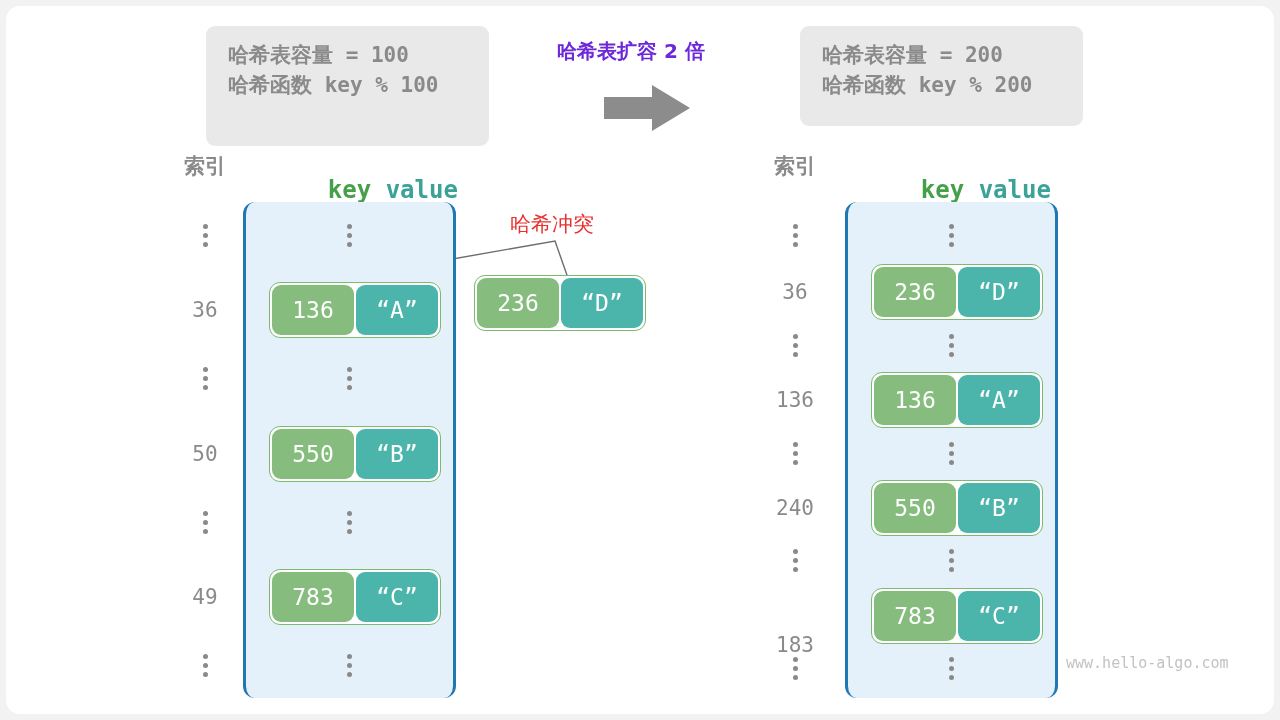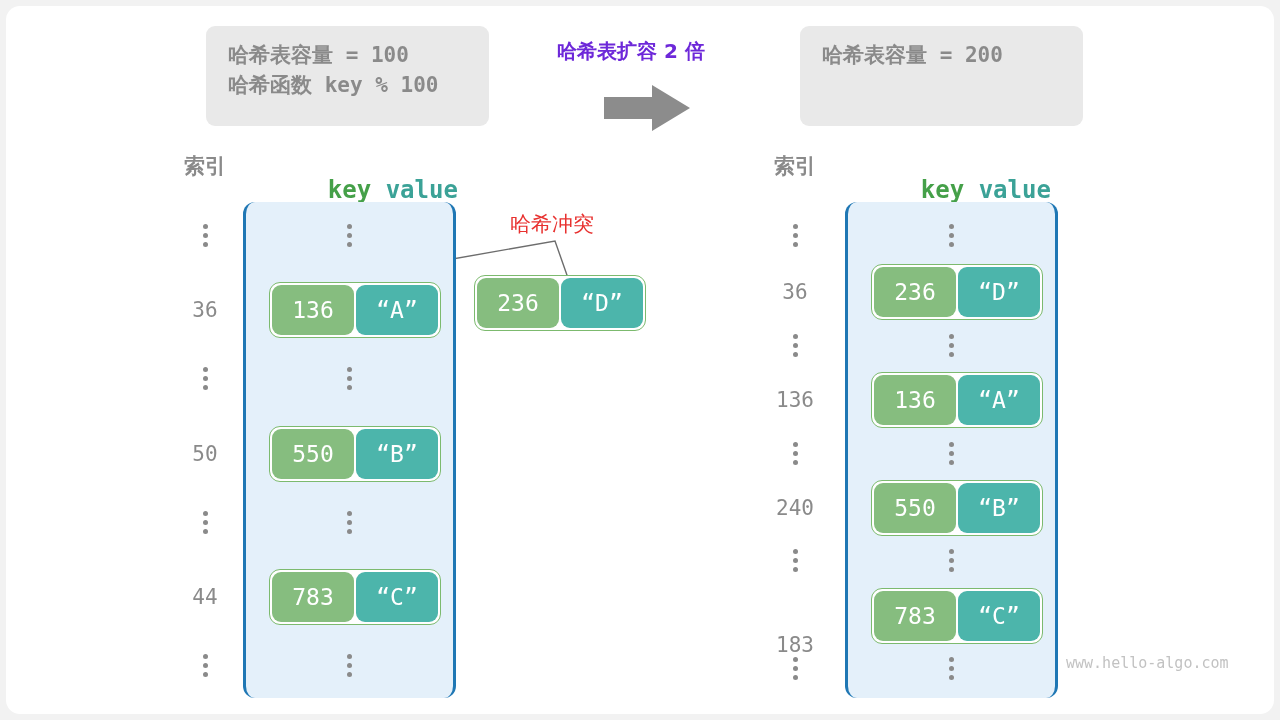--- a/index.html
+++ b/index.html
@@ -103,32 +103,33 @@
 </style>
 </head>
 <body>
 
 <div id="canvas">
 
   <svg class="overlay" viewBox="0 0 1268 708">
     <polyline points="344,271 549,235 562,272" fill="none" stroke="#6d6d6d" stroke-width="1.4"></polyline>
   </svg>
 
-  <div class="abs infobox" style="left:200px;top:20px;width:283px;height:100px;">
+  <div class="abs infobox" style="left:200px;top:20px;width:283px;height:120px;">
     <div class="infoline">哈希表容量 = 100</div>
     <div class="infoline">哈希函数 key % 100</div>
   </div>
 
   <div class="abs ctitle" style="left:520px;top:32px;width:210px;">哈希表扩容 2 倍</div>
   <svg class="abs" style="left:598px;top:78px;" width="86" height="48" viewBox="0 0 86 48">
     <path d="M0,13 L48,13 L48,1 L86,24 L48,47 L48,35 L0,35 Z" fill="#8c8c8c"></path>
   </svg>
 
   <div class="abs infobox" style="left:794px;top:20px;width:283px;height:100px;">
     <div class="infoline">哈希表容量 = 200</div>
+    <div class="infoline">哈希函数 key % 200</div>
   </div>
 
   <div class="abs hdr-index" style="left:160px;top:146px;width:78px;">索引</div>
   <div class="abs hdr-kv" style="left:258px;top:142px;width:200px;">
     <span class="hdr-key">key</span><span class="hdr-key"> </span><span class="hdr-val">value</span>
   </div>
 
   <div class="abs tablebox" style="left:237px;top:196px;width:213px;height:496px;"></div>
 
   <div class="abs" style="left:162px;top:196px;width:74px;height:496px;">
@@ -142,21 +143,21 @@
         <i></i>
         <i></i>
         <i></i>
       </div>
     <div class="abs idx" style="left:0;top:242px;width:74px;">50</div>
     <div class="abs vdots" style="left:0;top:305px;width:74px;height:30px;">
         <i></i>
         <i></i>
         <i></i>
       </div>
-    <div class="abs idx" style="left:0;top:385px;width:74px;">44</div>
+    <div class="abs idx" style="left:0;top:385px;width:74px;">49</div>
     <div class="abs vdots" style="left:0;top:448px;width:74px;height:30px;">
         <i></i>
         <i></i>
         <i></i>
       </div>
   </div>
 
   <div class="abs" style="left:237px;top:196px;width:213px;height:496px;">
     <div class="abs vdots" style="left:0;top:18px;width:213px;height:30px;">
         <i></i>

